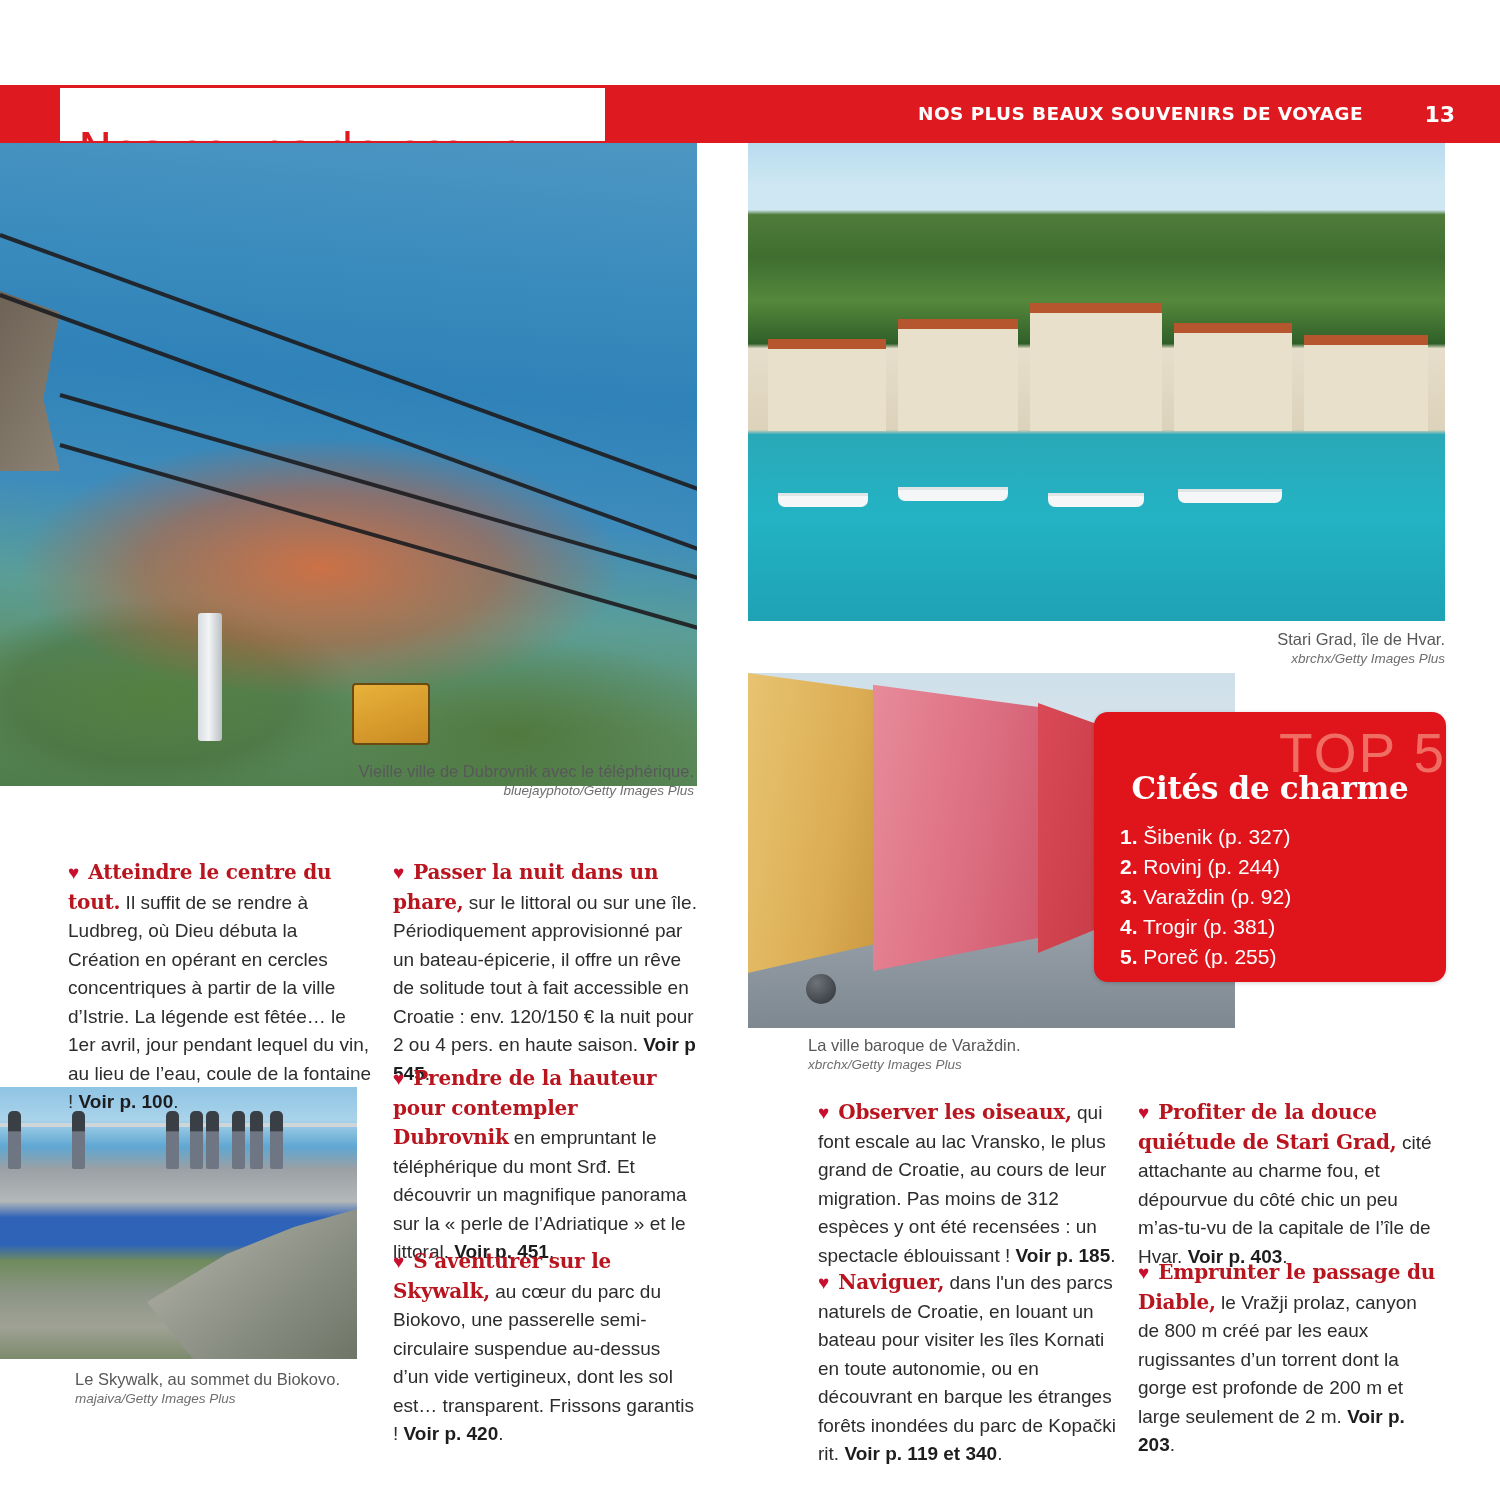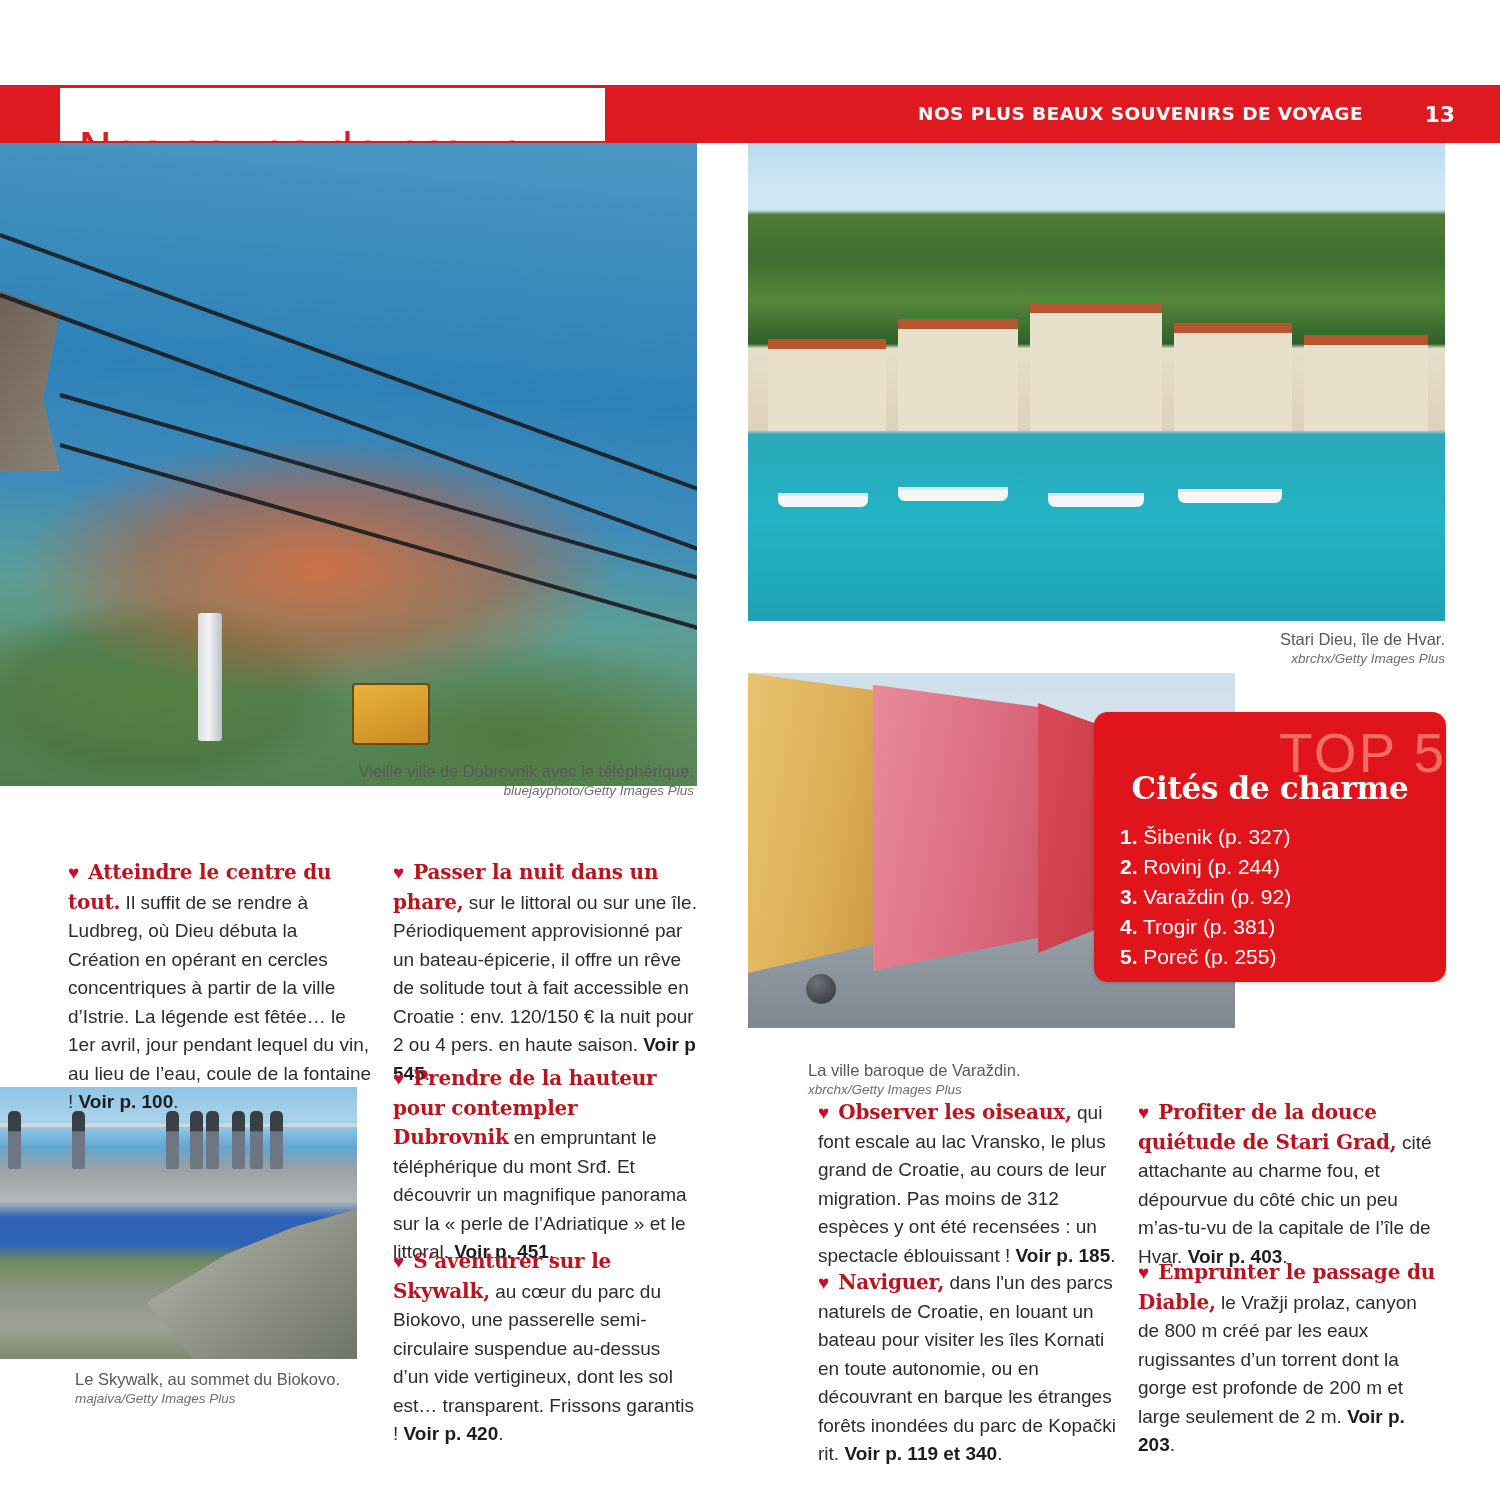--- a/index.html
+++ b/index.html
@@ -303,33 +303,33 @@
   <div class="sg-house" style="left:150px; top:176px; width:120px; height:112px;"></div>
   <div class="sg-house" style="left:282px; top:160px; width:132px; height:128px;"></div>
   <div class="sg-house" style="left:426px; top:180px; width:118px; height:108px;"></div>
   <div class="sg-house" style="left:556px; top:192px; width:124px; height:96px;"></div>
   <div class="sg-boat" style="left:30px; top:350px; width:90px;"></div>
   <div class="sg-boat" style="left:150px; top:344px; width:110px;"></div>
   <div class="sg-boat" style="left:300px; top:350px; width:96px;"></div>
   <div class="sg-boat" style="left:430px; top:346px; width:104px;"></div>
 </div>
 <div class="caption align-right" style="left:1045px; top:629px; width:400px;">
-  <span>Stari Dieu, île de Hvar.</span>
+  <span>Stari Grad, île de Hvar.</span>
   <span class="credit">xbrchx/Getty Images Plus</span>
 </div>
 
 <div class="photo photo-varazdin">
   <div class="vz-street"></div>
   <div class="vz-left-wall"></div>
   <div class="vz-pink-wall"></div>
   <div class="vz-red-wall"></div>
   <div class="vz-far"></div>
   <div class="vz-ball"></div>
 </div>
-<div class="caption" style="left:808px; top:1035px; width:420px;margin-top:25px;">
+<div class="caption" style="left:808px; top:1035px; width:420px;">
   <span>La ville baroque de Varaždin.</span>
   <span class="credit">xbrchx/Getty Images Plus</span>
 </div>
 
 <div class="top5-box">
   <div class="top5-label">TOP 5</div>
   <div class="top5-subtitle">Cités de charme</div>
   <ul class="top5-list">
     <li><span class="rank">1.</span> <span>Šibenik (p. 327)</span></li>
     <li><span class="rank">2.</span> <span>Rovinj (p. 244)</span></li>

